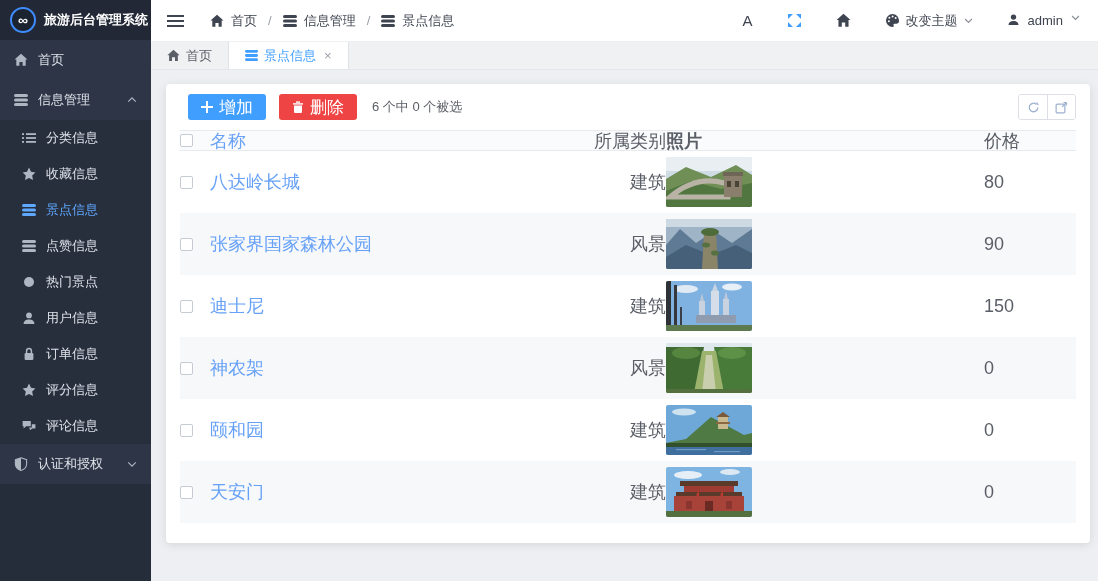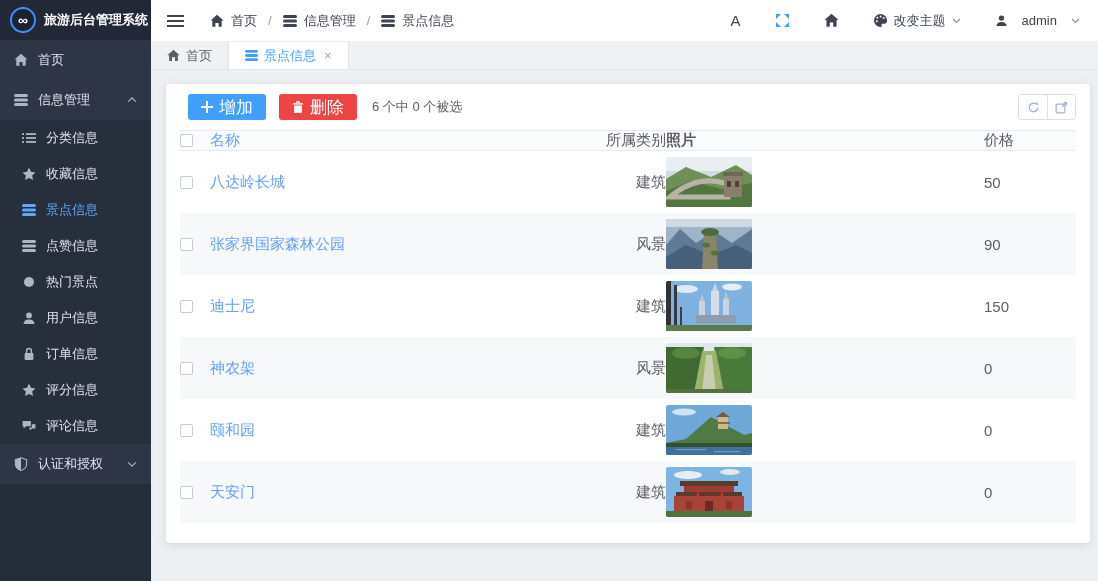--- a/index.html
+++ b/index.html
@@ -28,21 +28,21 @@
   
   .topbar { height:42px; background:#fff; display:flex; align-items:center; padding:0 18px 0 16px; color:#4a4e57; font-size:13px; border-bottom:1px solid #f0f0f0; }
   .hamburger { width:17px; height:14px; margin-right:26px; color:#3e4450; cursor:pointer; }
   .crumb { display:flex; align-items:center; gap:7px; color:#3e4450; }
   .crumb .ico { width:14px; height:14px; color:#3e4450; display:inline-flex; }
   .crumb .sep { color:#9a9ea6; margin:0 4px; }
   .topbar-right { margin-left:auto; display:flex; align-items:center; gap:34px; color:#3e4450; }
   .font-btn { font-size:15px; cursor:pointer; }
   .ico-btn { width:15px; height:15px; display:inline-flex; cursor:pointer; }
   .theme { display:flex; align-items:center; gap:6px; cursor:pointer; }
-  .user { display:flex; align-items:center; gap:14px; cursor:pointer; }
+  .user { display:flex; align-items:flex-start; gap:8px; cursor:pointer; }
   .chev-s { width:9px; height:9px; display:inline-flex; color:#8b909a; }
 
   
   .tabbar { height:28px; background:#f0f1f3; display:flex; align-items:stretch; border-bottom:1px solid #e4e6ea; }
   .tab { display:flex; align-items:center; gap:6px; padding:0 16px; font-size:13px; color:#5a5e66;
          border-right:1px solid #e0e2e6; cursor:pointer; }
   .tab .ico { width:13px; height:13px; display:inline-flex; color:#5a5e66; }
   .tab.active { background:#fff; color:#409eff; }
   .tab.active .ico { color:#409eff; }
   .tab .close { color:#9aa0aa; margin-left:2px; font-size:13px; line-height:1; }
@@ -59,21 +59,21 @@
   .btn-del { background:#ef4444; margin-left:13px; }
   .btn .bico { width:12px; height:12px; display:inline-flex; }
   .sel-text { margin-left:15px; color:#5a5e66; font-size:13px; }
   .tool-group { margin-left:auto; display:flex; border:1px solid #dcdfe6; border-radius:3px; overflow:hidden; }
   .tool-btn { width:28px; height:24px; background:#fff; display:flex; align-items:center; justify-content:center;
               border:none; cursor:pointer; color:#9db1cf; }
   .tool-btn + .tool-btn { border-left:1px solid #dcdfe6; }
   .tool-btn .ico { width:13px; height:13px; display:inline-flex; }
 
   
-  .tbl { font-size:15px; }
+  .tbl { font-size:18px; }
   .trow { display:flex; align-items:center; }
   .thead { height:21px; background:#fafbfc; border-top:1px solid #e8eaee; border-bottom:1px solid #e8eaee; }
   .thead .hc { color:#6aa1f7; }
   .thead .hc.plain { color:#5a5e66; }
   .trow .col-check { width:30px; display:flex; align-items:center; }
   .trow .col-name  { width:308px; }
   .trow .col-cat   { width:148px; color:#5a5e66;text-align:right; }
   .trow .col-photo { width:318px;font-weight:bold; }
   .trow .col-price { flex:1; color:#5a5e66; }
   .drow { height:62px; }
@@ -432,21 +432,21 @@
                 <rect width="86" height="14" fill="#e8eef2"></rect>
                 <polygon points="0,22 20,10 45,20 70,8 86,18 86,50 0,50" fill="#6f8f56"></polygon>
                 <polygon points="0,34 25,24 55,32 86,26 86,50 0,50" fill="#51763f"></polygon>
                 <path d="M4 40 Q30 18 58 26 L62 24 62 40 Z" fill="none" stroke="#b8b3a4" stroke-width="5"></path>
                 <rect x="58" y="18" width="18" height="22" fill="#8a7f6c"></rect>
                 <rect x="61" y="24" width="4" height="6" fill="#4a4437"></rect>
                 <rect x="69" y="24" width="4" height="6" fill="#4a4437"></rect>
                 <rect x="57" y="15" width="20" height="4" fill="#6f6657"></rect>
               </svg>
             </span>
-            <span class="col-price">50</span>
+            <span class="col-price">80</span>
           </div>
 
           <div class="trow drow row-b">
             <span class="col-check">
                 <span class="cbx"></span>
               </span>
             <span class="col-name"><span class="name-link">张家界国家森林公园</span></span>
             <span class="col-cat">风景</span>
             <span class="col-photo">
               <svg class="photo" viewBox="0 0 86 50">

